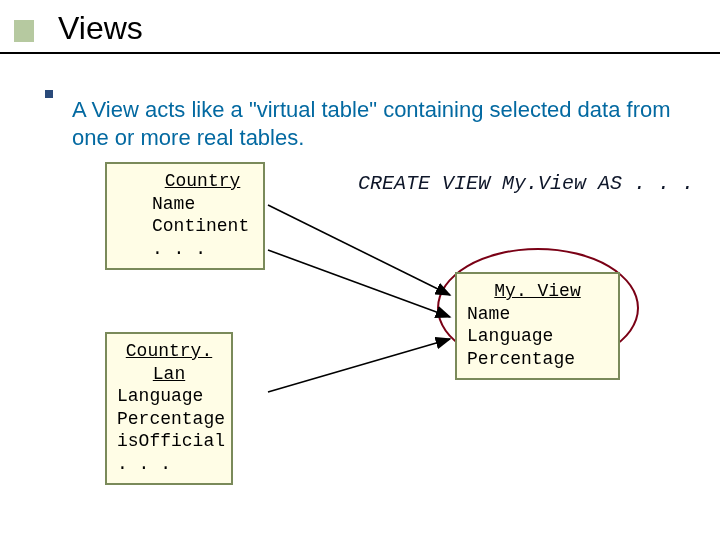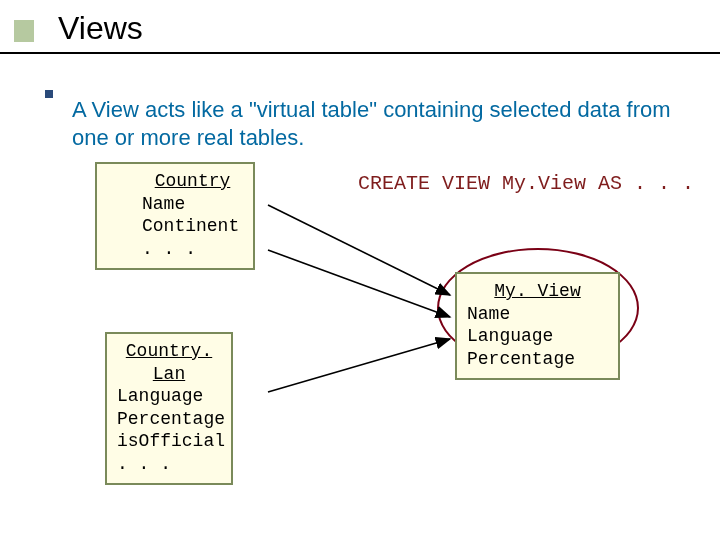--- a/index.html
+++ b/index.html
@@ -58,32 +58,33 @@
   .table-box {
     position: absolute;
     background: #fffde6;
     border: 2px solid #7a8a5a;
     padding: 6px 10px 8px 10px;
     font-family: "Courier New", Courier, monospace;
     font-size: 18px;
     line-height: 1.25;
     color: #000;
   }
-  .box-country { top: 162px; left: 95px; width: 160px; padding-left: 45px; }
+  .box-country { top: 162px; left: 105px; width: 160px; padding-left: 45px; }
   .box-lang    { top: 332px; left: 105px; width: 128px; }
   .box-view    { top: 272px; left: 455px; width: 165px; }
   .tbl-title { text-align: center; text-decoration: underline; }
   .sql-line {
     position: absolute;
     top: 172px;
     left: 358px;
     font-family: "Courier New", Courier, monospace;
     font-size: 20px;
-    color: #7f1d1d;
+    color: #0f172a;
     white-space: pre;
+    font-style: italic;
   }
   .ellipse {
     position: absolute;
     top: 248px;
     left: 437px;
     width: 202px;
     height: 120px;
     border: 2px solid #7a0015;
     border-radius: 50%;
     z-index: 0;

